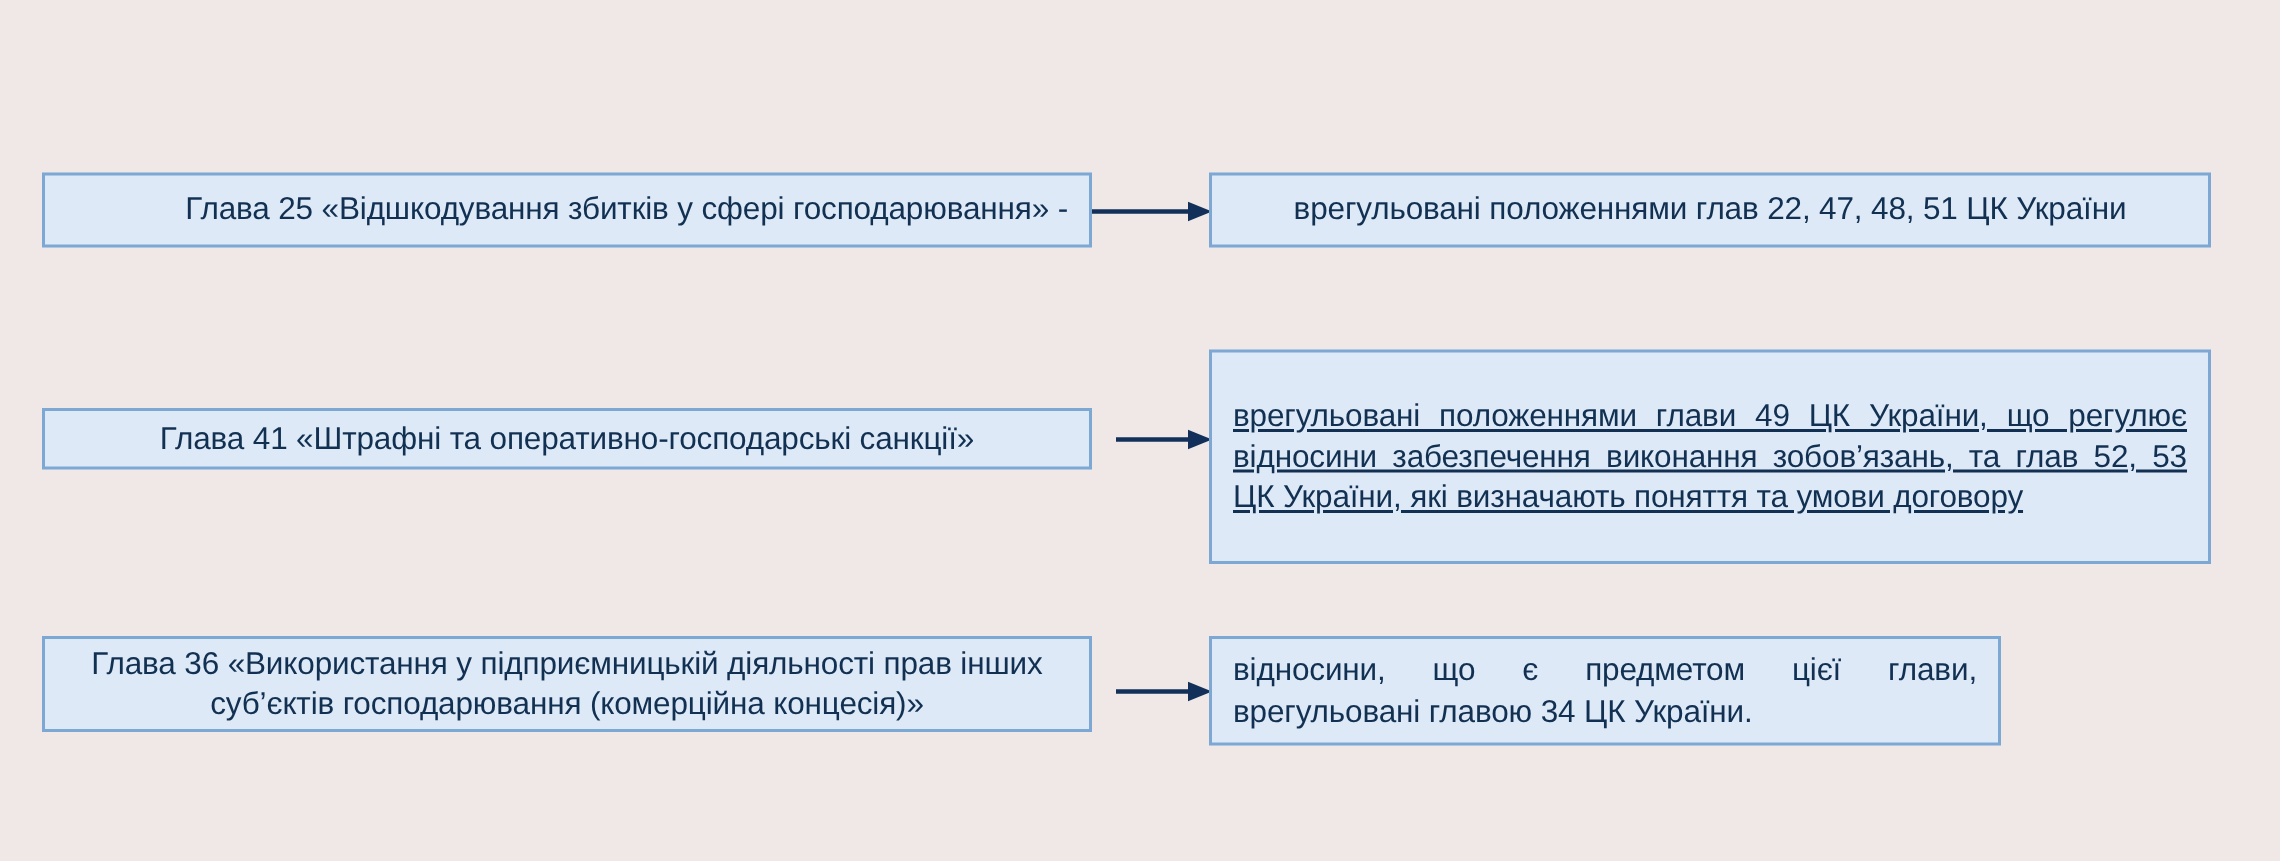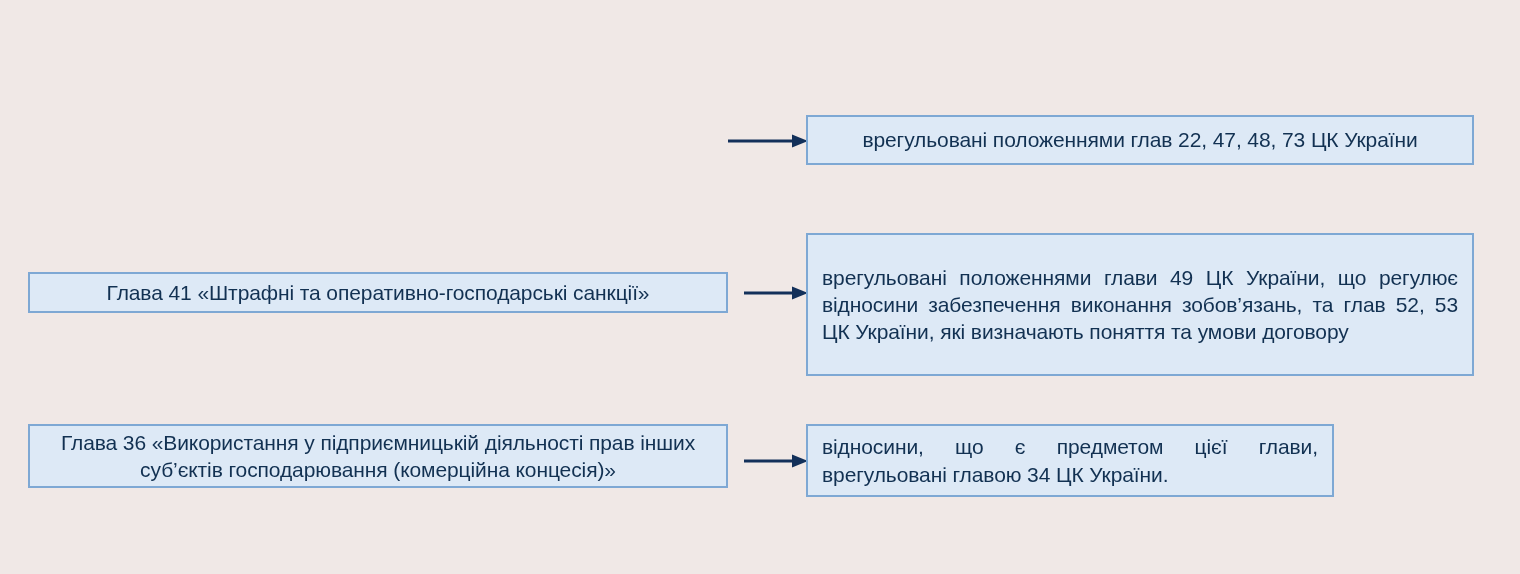--- a/index.html
+++ b/index.html
@@ -42,51 +42,54 @@
   .align-right  .txt { text-align: right; }
   .align-center .txt { text-align: center; }
   .align-just   .txt { text-align: justify; text-align-last: left; }
 
   
   #node-ch25      { left: 28px;  top: 115px; width: 700px;  height: 50px; }
   #node-ch25-res  { left: 806px; top: 115px; width: 668px;  height: 50px; }
 
   
   #node-ch26      { left: 28px;  top: 272px; width: 700px;  height: 41px; }
-  #node-ch26-res  { left: 806px; top: 233px; width: 668px;  height: 143px; }
+  #node-ch26-res  { left: 806px; top: 233px; width: 668px;  height: 143px; text-decoration: underline; }
 
   
   #node-ch36      { left: 28px;  top: 424px; width: 700px;  height: 64px; }
   #node-ch36-res  { left: 806px; top: 424px; width: 528px;  height: 73px; }
 
   .arrow {
     position: absolute;
     height: 20px;
     overflow: visible;
   }
   #arrow-1 { left: 728px; top: 131px; width: 80px; }
   #arrow-2 { left: 744px; top: 283px; width: 64px; }
   #arrow-3 { left: 744px; top: 451px; width: 64px; }
   .arrow svg { display: block; overflow: visible; }
 </style>
 </head>
 <body>
 
 <div id="diagram">
 
+  <div class="node align-right" id="node-ch25">
+    <span class="txt">Глава 25 «Відшкодування збитків у сфері господарювання» -</span>
+  </div>
 
   <div class="arrow" id="arrow-1">
     <svg width="80" height="20" viewBox="0 0 80 20" aria-hidden="true">
       <line x1="0" y1="10" x2="68" y2="10" stroke="#13305a" stroke-width="3"></line>
       <polygon points="80,10 64,3.5 64,16.5" fill="#13305a"></polygon>
     </svg>
   </div>
 
   <div class="node align-center" id="node-ch25-res">
-    <span class="txt">врегульовані положеннями глав 22, 47, 48, 73 ЦК України</span>
+    <span class="txt">врегульовані положеннями глав 22, 47, 48, 51 ЦК України</span>
   </div>
 
   <div class="node align-center" id="node-ch26">
     <span class="txt">Глава 41 «Штрафні та оперативно-господарські санкції»</span>
   </div>
 
   <div class="arrow" id="arrow-2">
     <svg width="64" height="20" viewBox="0 0 64 20" aria-hidden="true">
       <line x1="0" y1="10" x2="52" y2="10" stroke="#13305a" stroke-width="3"></line>
       <polygon points="64,10 48,3.5 48,16.5" fill="#13305a"></polygon>

